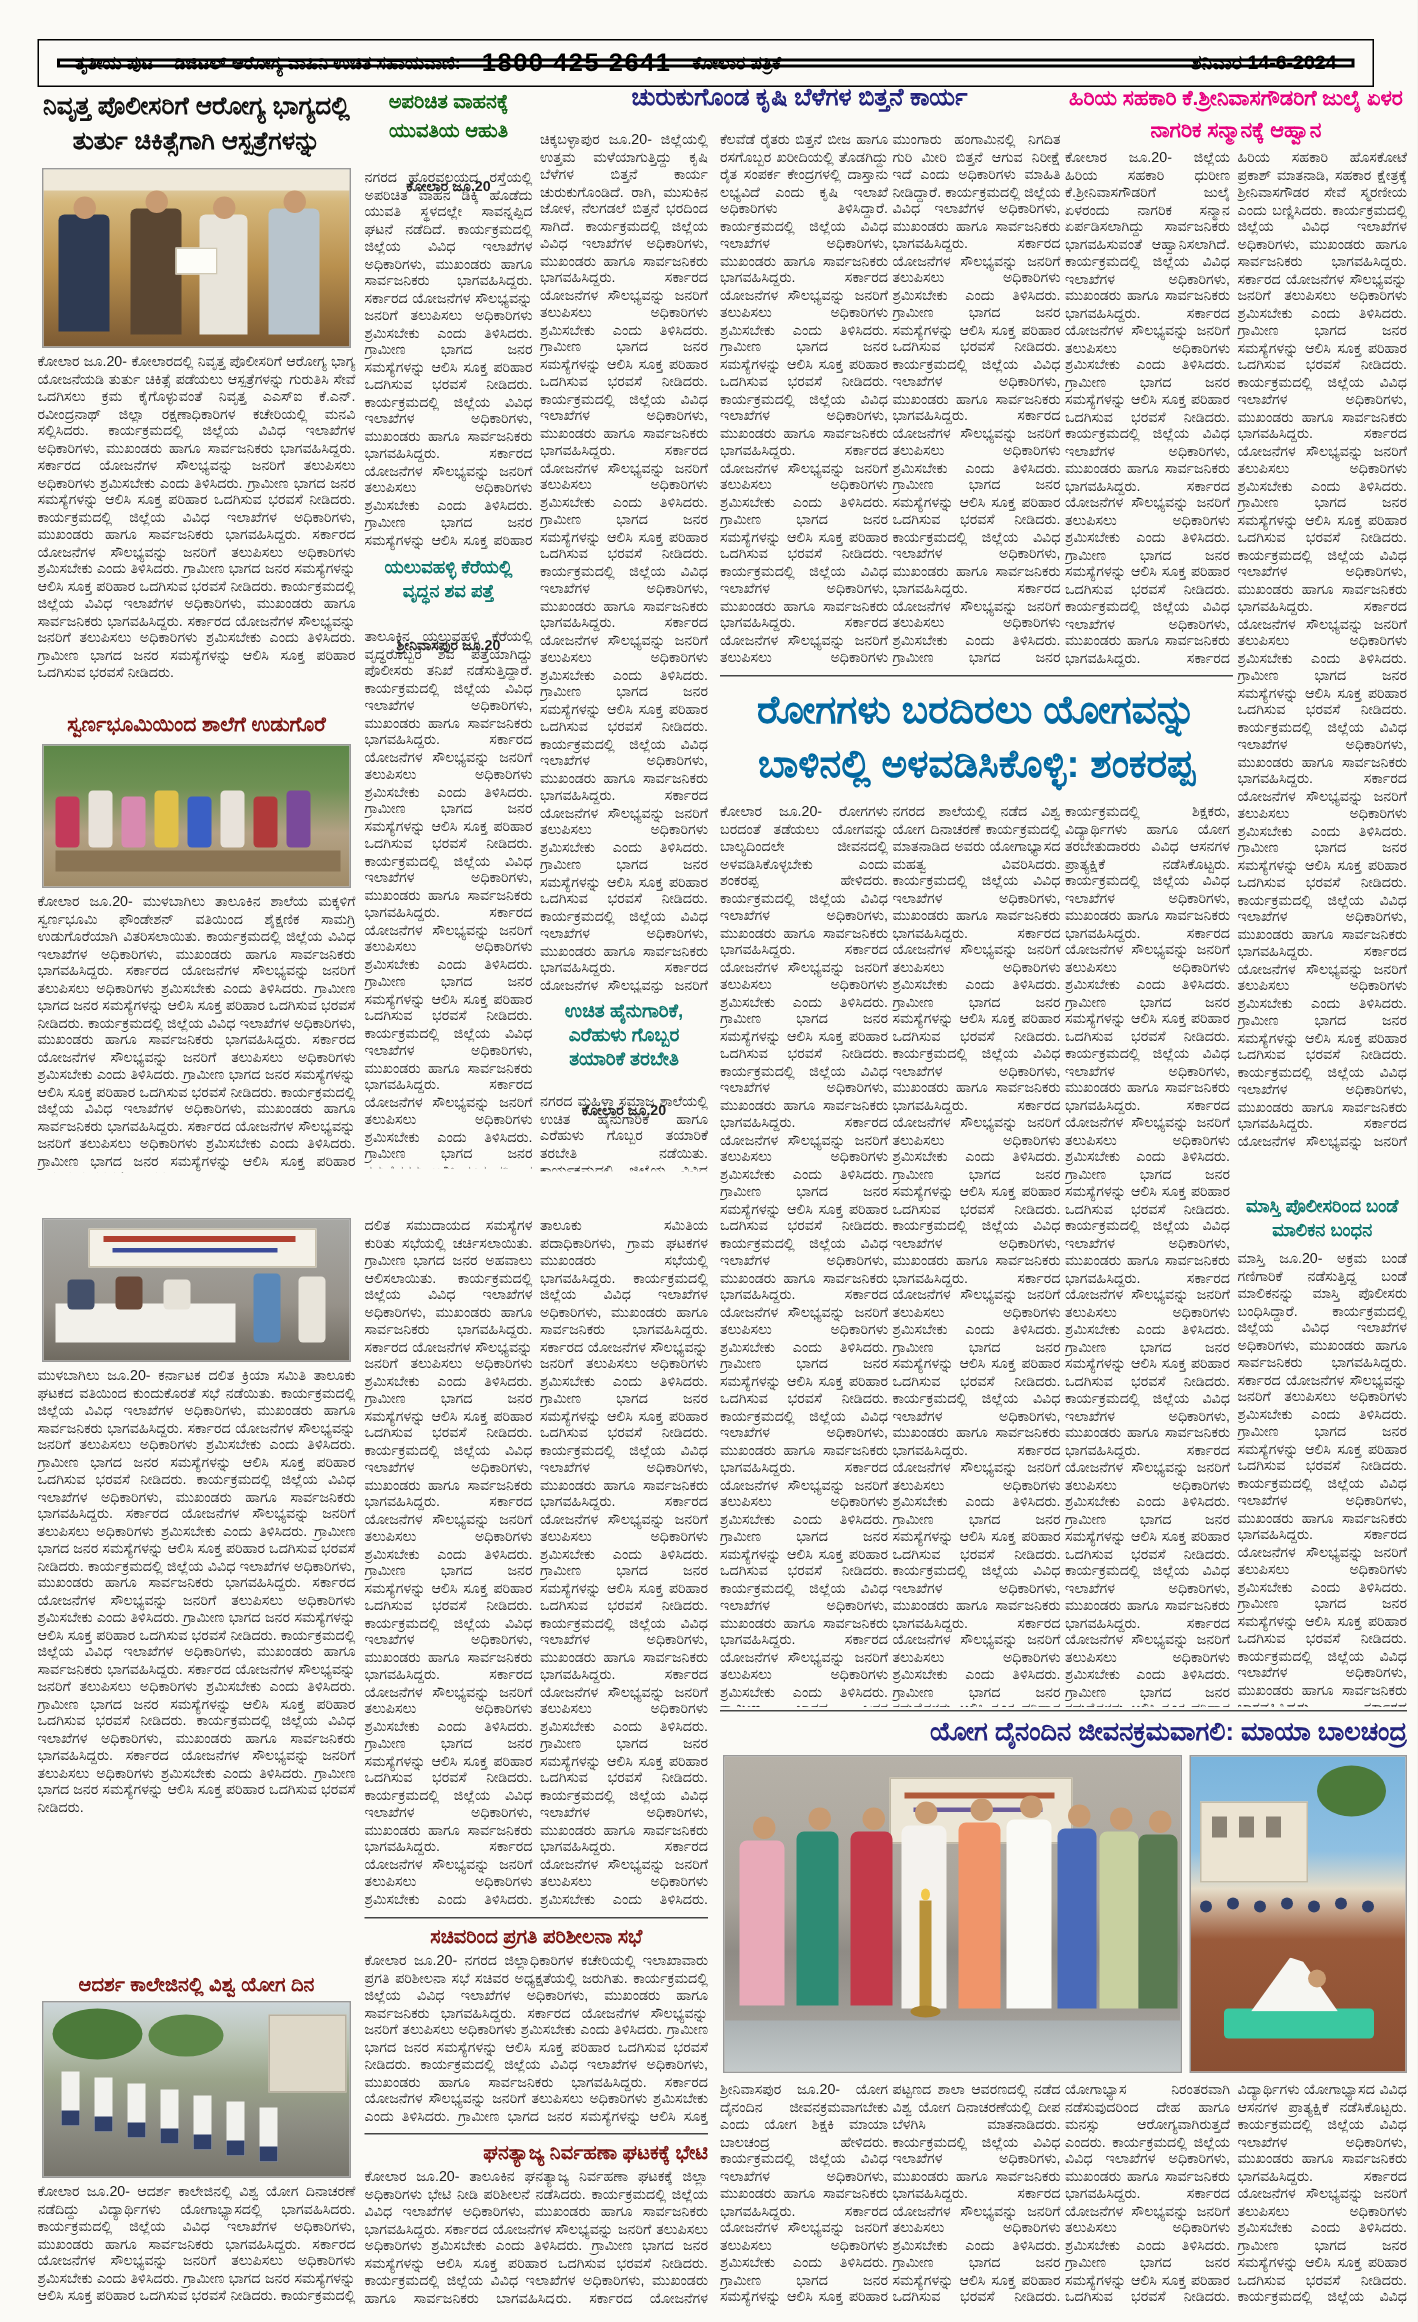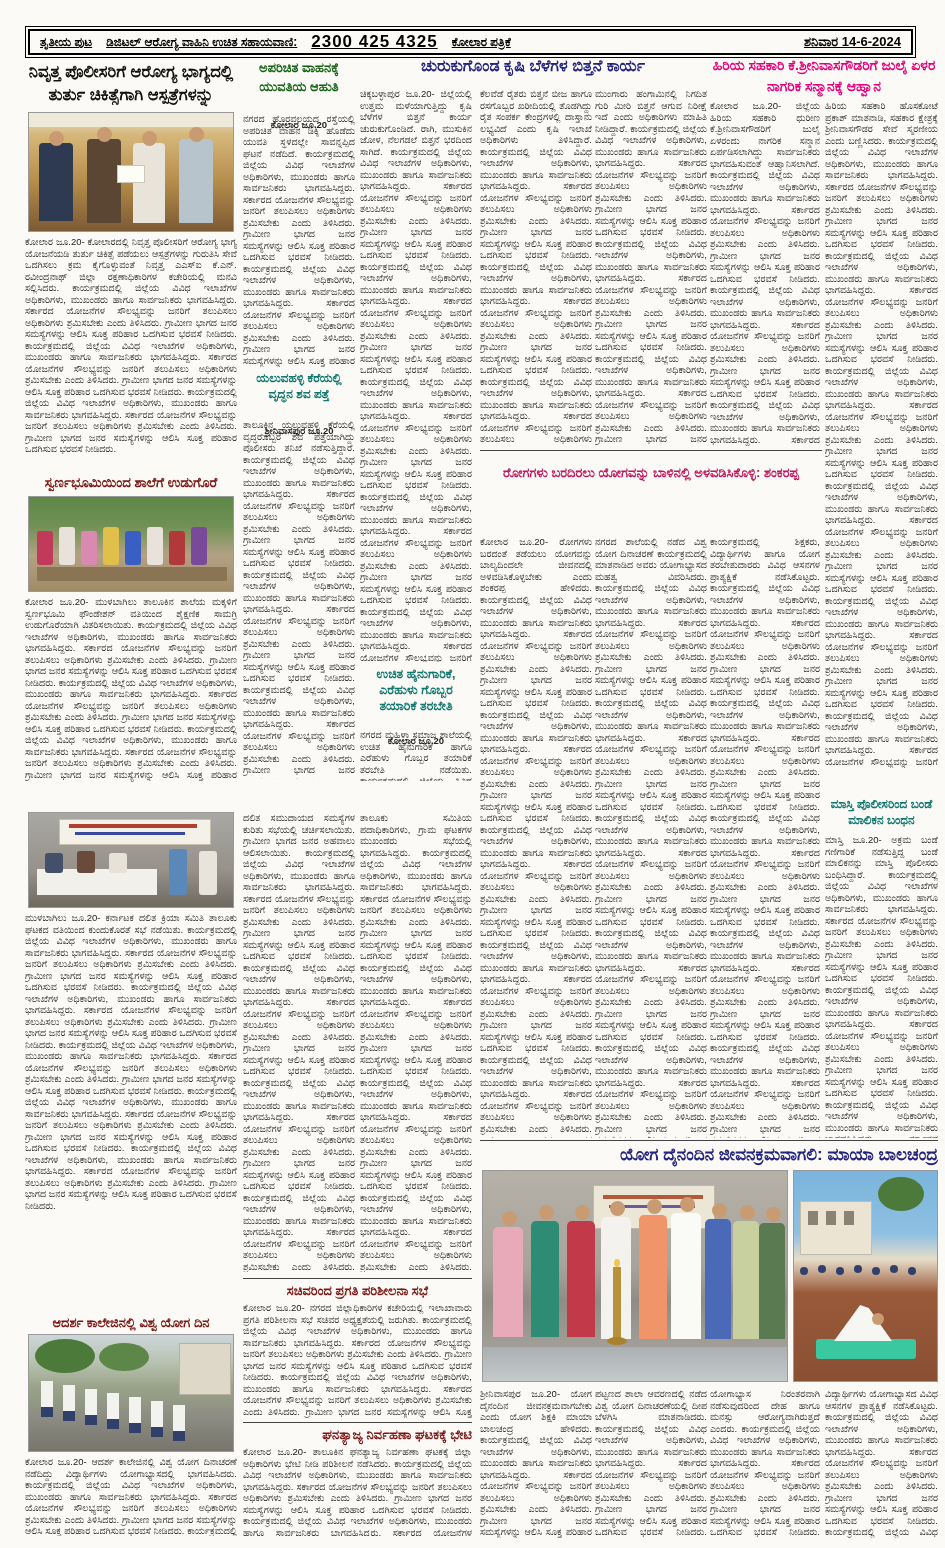--- a/index.html
+++ b/index.html
@@ -1,30 +1,30 @@
 <!DOCTYPE html>
 <html><head>
 <meta charset="utf-8">
 <style>
   html,body{margin:0;padding:0;}
   body{background:#e9e7e2;font-family:"Liberation Sans",sans-serif;}
   #page{position:relative;width:945px;height:1548px;background:#fbfaf6;margin:0 auto;overflow:hidden;}
   .abs{position:absolute;}
   
-  #masthead{left:25px;top:26px;width:891px;height:32px;border:1px solid #000;padding:2px;box-sizing:border-box;text-decoration:underline;}
+  #masthead{left:25px;top:26px;width:891px;height:32px;border:1px solid #000;padding:12px;box-sizing:border-box;}
   #masthead-inner{width:100%;height:100%;border:2px solid #000;box-sizing:border-box;display:flex;align-items:center;gap:14px;padding:0 10px;font-weight:bold;font-size:12px;color:#000;}
   #masthead-inner .num{font-size:17px;letter-spacing:1px;}
   #masthead-inner .right{margin-left:auto;font-size:13px;}
   
   .hl{font-weight:bold;text-align:center;overflow:hidden;}
   .hl-a1{font-size:16.5px;line-height:23px;color:#111;}
   .hl-green{font-size:13px;line-height:19px;color:#136313;}
   .hl-navy{font-size:16px;line-height:22px;color:#23237d;}
   .hl-pink{font-size:14px;line-height:21px;color:#e6007e;}
-  .hl-maroon-big{font-size:13px;line-height:36px;color:#be185d;}
+  .hl-maroon-big{font-size:26px;line-height:36px;color:#0369a1;}
   .hl-maroon{font-size:13.5px;line-height:18px;color:#7a1613;}
   .hl-sub{font-size:12px;line-height:16px;color:#0f766e;}
   .rule-b{border-bottom:1.5px solid #000;}
   .rule-t{border-top:1px solid #444;}
   
   .body{font-size:9.5px;line-height:11.5px;text-align:justify;color:#1c1c1c;overflow:hidden;word-break:break-word;}
   .dl{font-size:9.5px;font-weight:bold;text-align:center;color:#222;margin-top:19px;}
   
   .photo{overflow:hidden;border:1px solid #999;box-sizing:border-box;background:#cfc9bd;}
   .photo div{position:absolute;}
@@ -44,21 +44,21 @@
 </style>
 </head>
 <body>
 
 <div id="page">
 
   <div class="abs" id="masthead">
     <div id="masthead-inner">
       <span>ತೃತೀಯ ಪುಟ</span>
       <span>ಡಿಜಿಟಲ್ ಆರೋಗ್ಯ ವಾಹಿನಿ ಉಚಿತ ಸಹಾಯವಾಣಿ:</span>
-      <span class="num">2300 425 4325</span>
+      <span class="num">1800 425 2641</span>
       <span>ಕೋಲಾರ ಪತ್ರಿಕೆ</span>
       <span class="right">ಶನಿವಾರ 14-6-2024</span>
     </div>
   </div>
 
   <div class="abs hl hl-a1" style="left:25px;top:60px;width:212px;height:48px;">ನಿವೃತ್ತ ಪೊಲೀಸರಿಗೆ ಆರೋಗ್ಯ ಭಾಗ್ಯದಲ್ಲಿ ತುರ್ತು ಚಿಕಿತ್ಸೆಗಾಗಿ ಆಸ್ಪತ್ರೆಗಳನ್ನು ಗುರುತಿಸಿ</div>
 
   <div class="abs photo" id="ph1" style="left:28px;top:112px;width:206px;height:120px;">
     <div style="left:0;top:0;width:100%;height:14px;background:#efe9da;"></div>
     <div style="left:10px;top:30px;width:34px;height:78px;background:#2e3a52;border-radius:4px 4px 0 0;"></div>

